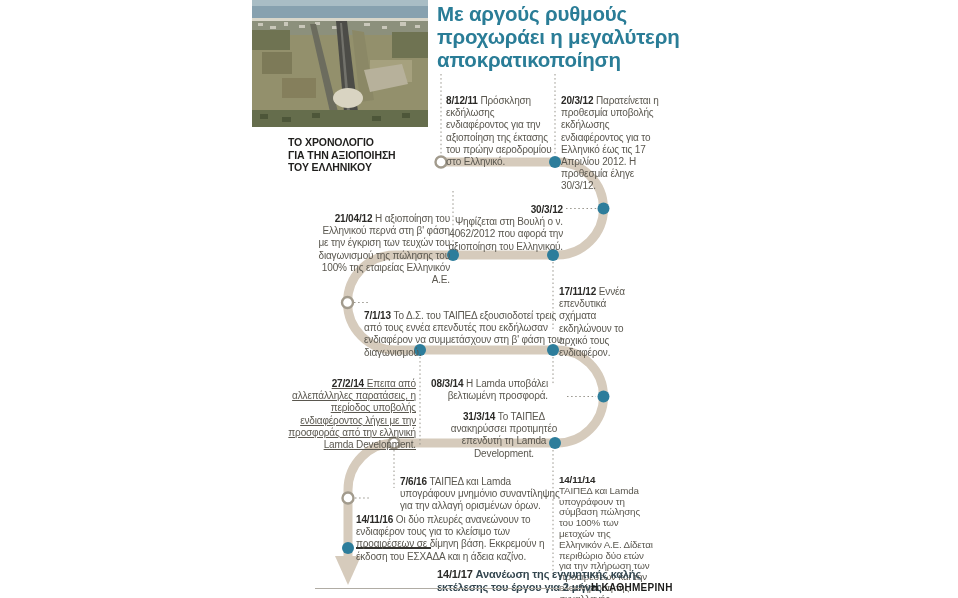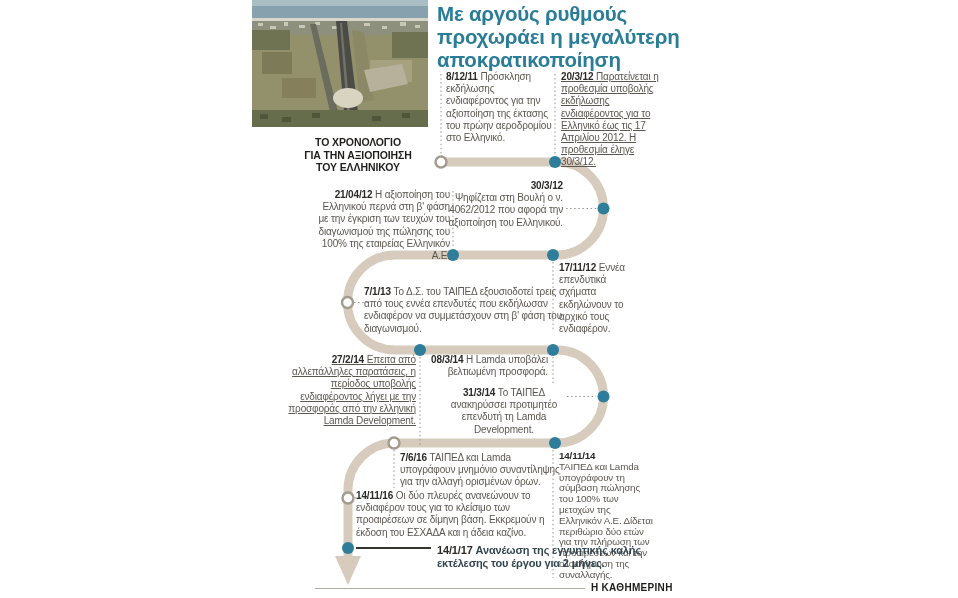--- a/index.html
+++ b/index.html
@@ -7,25 +7,25 @@
     position:relative;width:958px;height:598px;background:#fff;overflow:hidden;
     font-family:"Liberation Sans",sans-serif;color:#57544e;padding-left:28px;
   }
   .abs{position:absolute;}
   #headline{
     left:437px;top:2px;width:268px;
     font-size:20.5px;line-height:23px;font-weight:bold;color:#2a7d97;
     white-space:pre-line;letter-spacing:-0.2px;
   }
   #photo-caption{
-    left:288px;top:136px;width:140px;text-align:center;
+    left:288px;top:136px;width:140px;text-align:left;
     font-size:10.5px;line-height:12.5px;font-weight:bold;color:#1f1e1c;
     white-space:pre-line;letter-spacing:-0.1px;
   }
-  .entry{font-size:10px;line-height:12.2px;color:#5a574f;letter-spacing:-0.15px;}
+  .entry{font-size:10px;line-height:12.2px;color:#5a574f;letter-spacing:-0.15px;margin-top:24px;}
   .entry b{color:#2b2a27;font-weight:bold;white-space:nowrap;}
   .entry.date-block b{display:block;}
   .entry.final{font-size:11px;line-height:13px;font-weight:bold;color:#33464f;}
   .entry.final b{color:#2b2a27;}
   .entry.tight{line-height:10.8px;font-size:9.8px;}
   #footer-rule{left:315px;top:588px;width:270px;height:1px;background:#b0aca4;}
   #brand{left:591px;top:582px;font-size:10px;font-weight:bold;color:#1c1c1a;letter-spacing:0.3px;white-space:nowrap;}
   svg{display:block;}
   .dash{stroke:#96938a;stroke-width:1;stroke-dasharray:1.5 2.6;fill:none;}
   .snake{stroke:#d6cbbc;stroke-width:9;fill:none;}
@@ -121,21 +121,21 @@
       <circle class="dot-open" cx="348" cy="498" r="5.5"></circle>
       <circle class="dot-teal" cx="348" cy="548" r="6"></circle>
     </g>
   </svg>
 
   <div class="entry abs" style="left:446px;top:71px;width:106px;">
     <b>8/12/11 </b>
     <span>Πρόσκληση εκδήλωσης ενδιαφέροντος για την αξιοποίηση της έκτασης του πρώην αεροδρομίου στο Ελληνικό.</span>
   </div>
 
-  <div class="entry abs" style="left:561px;top:71px;width:102px;text-decoration:underline;">
+  <div class="entry abs" style="left:561px;top:71px;width:102px;">
     <b>20/3/12 </b>
     <span>Παρατείνεται η προθεσμία υποβολής εκδήλωσης ενδιαφέροντος για το Ελληνικό έως τις 17 Απριλίου 2012. Η προθεσμία έληγε 30/3/12.</span>
   </div>
 
   <div class="entry date-block abs" style="left:448px;top:180px;width:115px;text-align:right;">
     <b>30/3/12</b>
     <span>Ψηφίζεται στη Βουλή ο ν. 4062/2012 που αφορά την αξιοποίηση του Ελληνικού.</span>
   </div>
 
   <div class="entry abs" style="left:315px;top:189px;width:135px;text-align:right;">

